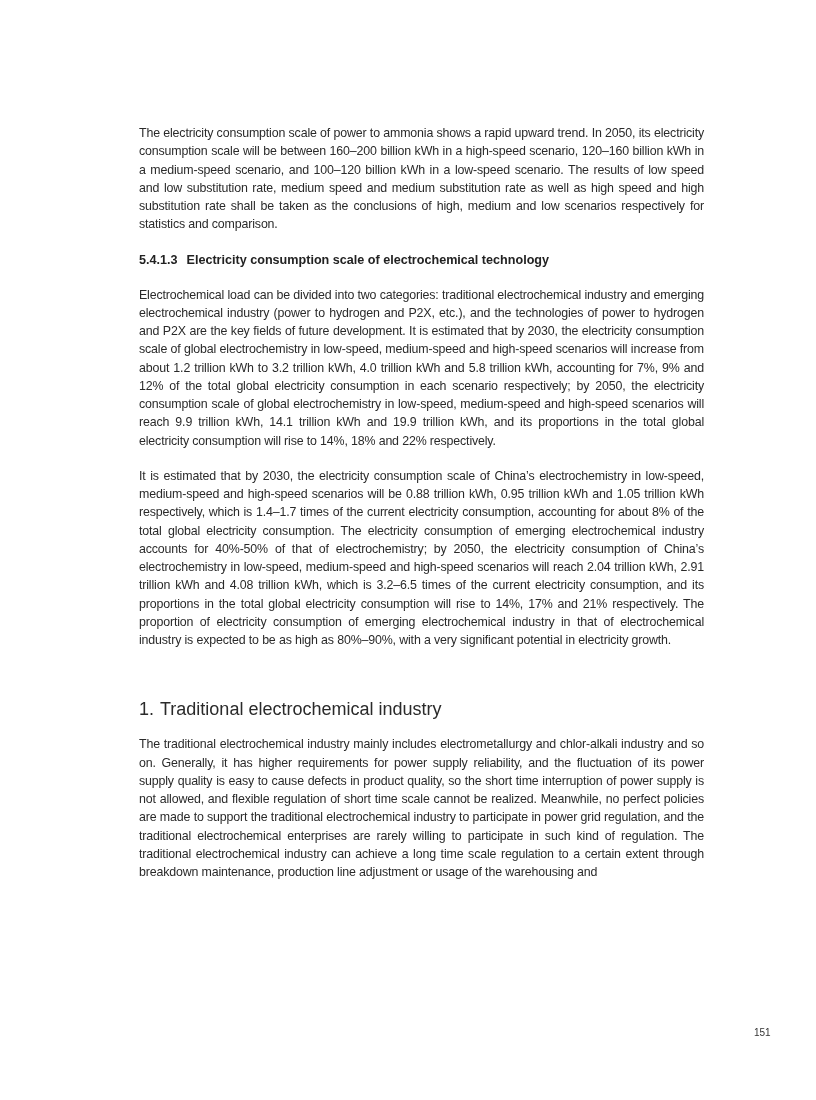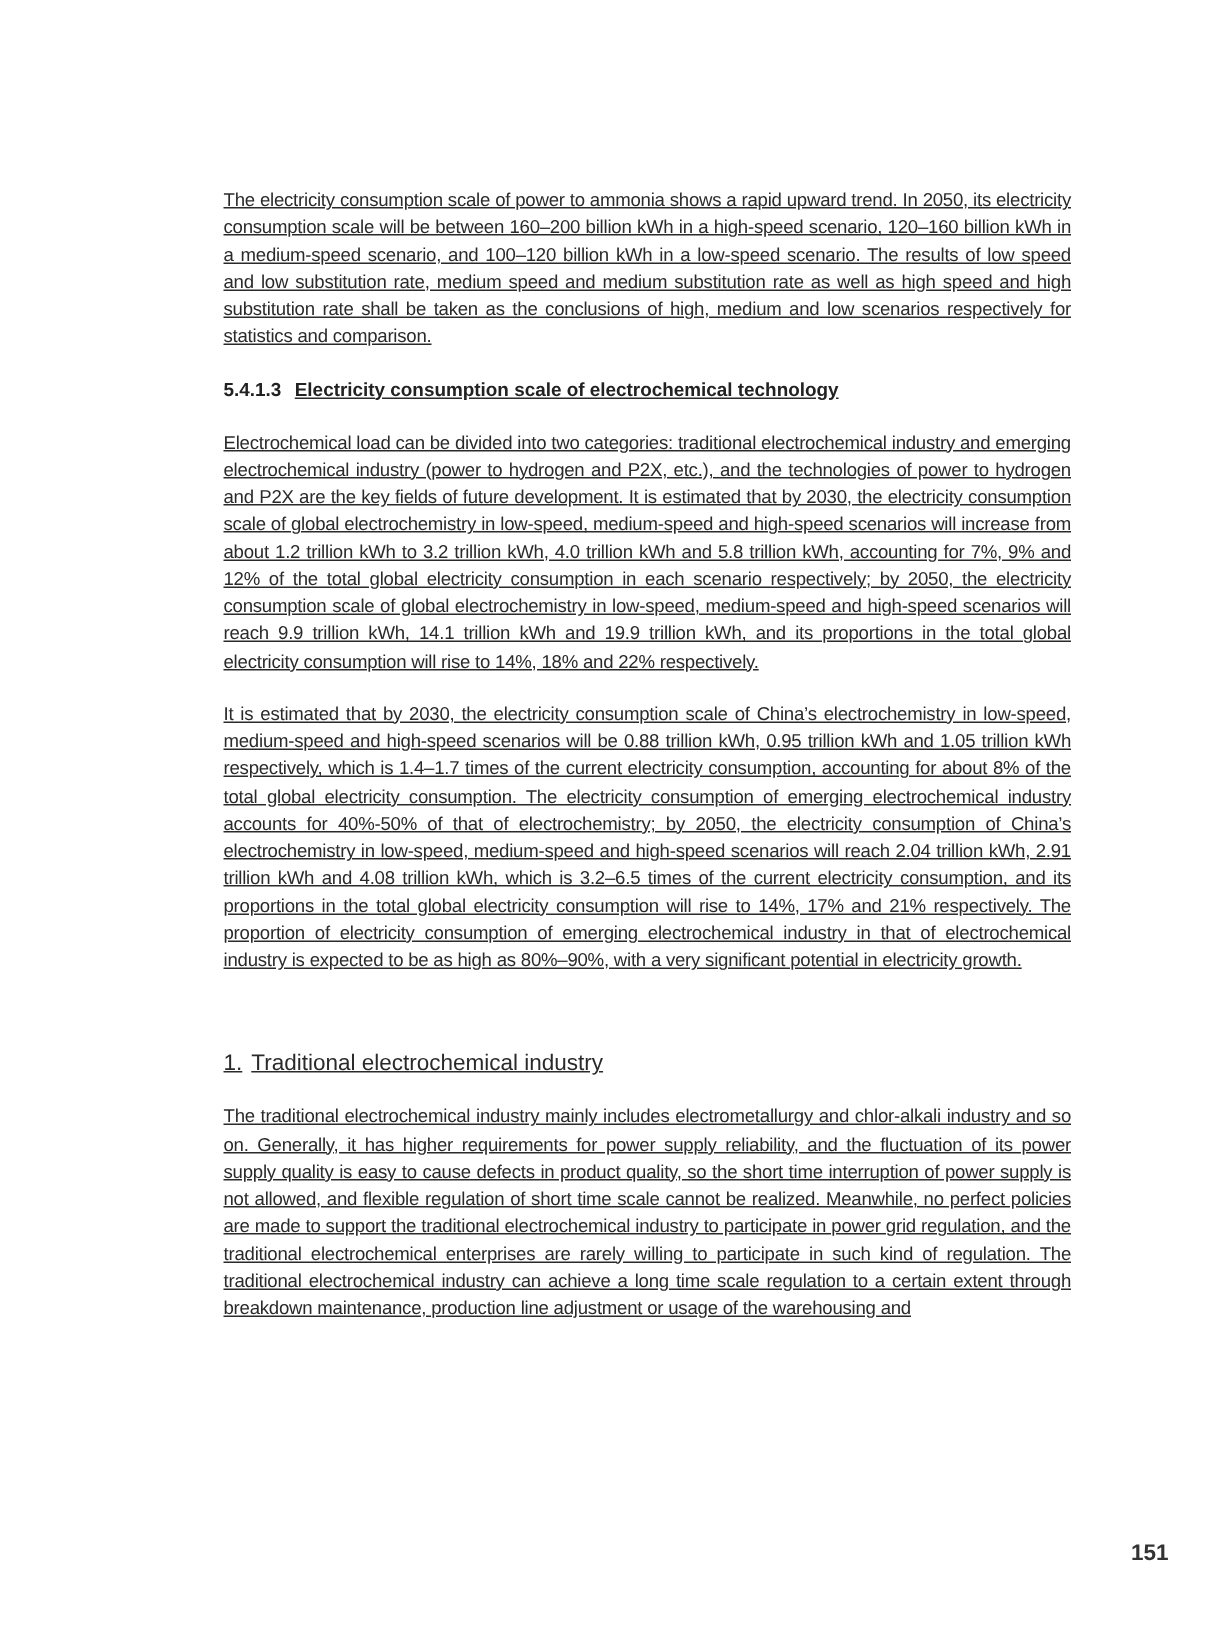--- a/index.html
+++ b/index.html
@@ -1,27 +1,27 @@
 <!DOCTYPE html>
 <html><head>
 <meta charset="utf-8">
 <style>
   html, body { margin: 0; padding: 0; background: #ffffff; }
   body { width: 816px; height: 1100px; position: relative; overflow: hidden;
          font-family: "Liberation Sans", sans-serif; color: #2a2a2a; }
-  .content { position: absolute; left: 149px; top: 124px; width: 565px; text-decoration: underline; }
+  .content { position: absolute; left: 139px; top: 124px; width: 565px; }
   p.body { margin: 0; font-size: 12.4px; line-height: 18.25px; text-align: justify;
            text-align-last: left; letter-spacing: -0.15px; }
   h3.head { margin: 0; font-size: 12.6px; font-weight: bold; line-height: 18px; color: #222; }
   h3.head .num { display: inline-block; margin-right: 9px; text-align: right; }
-  .item { margin: 0; font-size: 15px; line-height: 18px; }
+  .item { margin: 0; font-size: 18px; line-height: 18px; }
   .item .num { margin-right: 6px; }
   .gap-a { height: 17px; }
   .gap-b { height: 17px; }
-  .page-number { position: absolute; left: 754px; top: 1027px; font-size: 15px; color: #333; font-weight: bold; }
+  .page-number { position: absolute; left: 754px; top: 1027px; font-size: 10px; color: #333; }
 </style>
 </head>
 <body>
 
 <div class="content">
   <p class="body">The electricity consumption scale of power to ammonia shows a rapid upward trend. In 2050, its electricity consumption scale will be between 160–200 billion kWh in a high-speed scenario, 120–160 billion kWh in a medium-speed scenario, and 100–120 billion kWh in a low-speed scenario. The results of low speed and low substitution rate, medium speed and medium substitution rate as well as high speed and high substitution rate shall be taken as the conclusions of high, medium and low scenarios respectively for statistics and comparison.</p>
   <div class="gap-a"></div>
   <h3 class="head">
     <span class="num">5.4.1.3</span><span>Electricity consumption scale of electrochemical technology</span>
   </h3>

